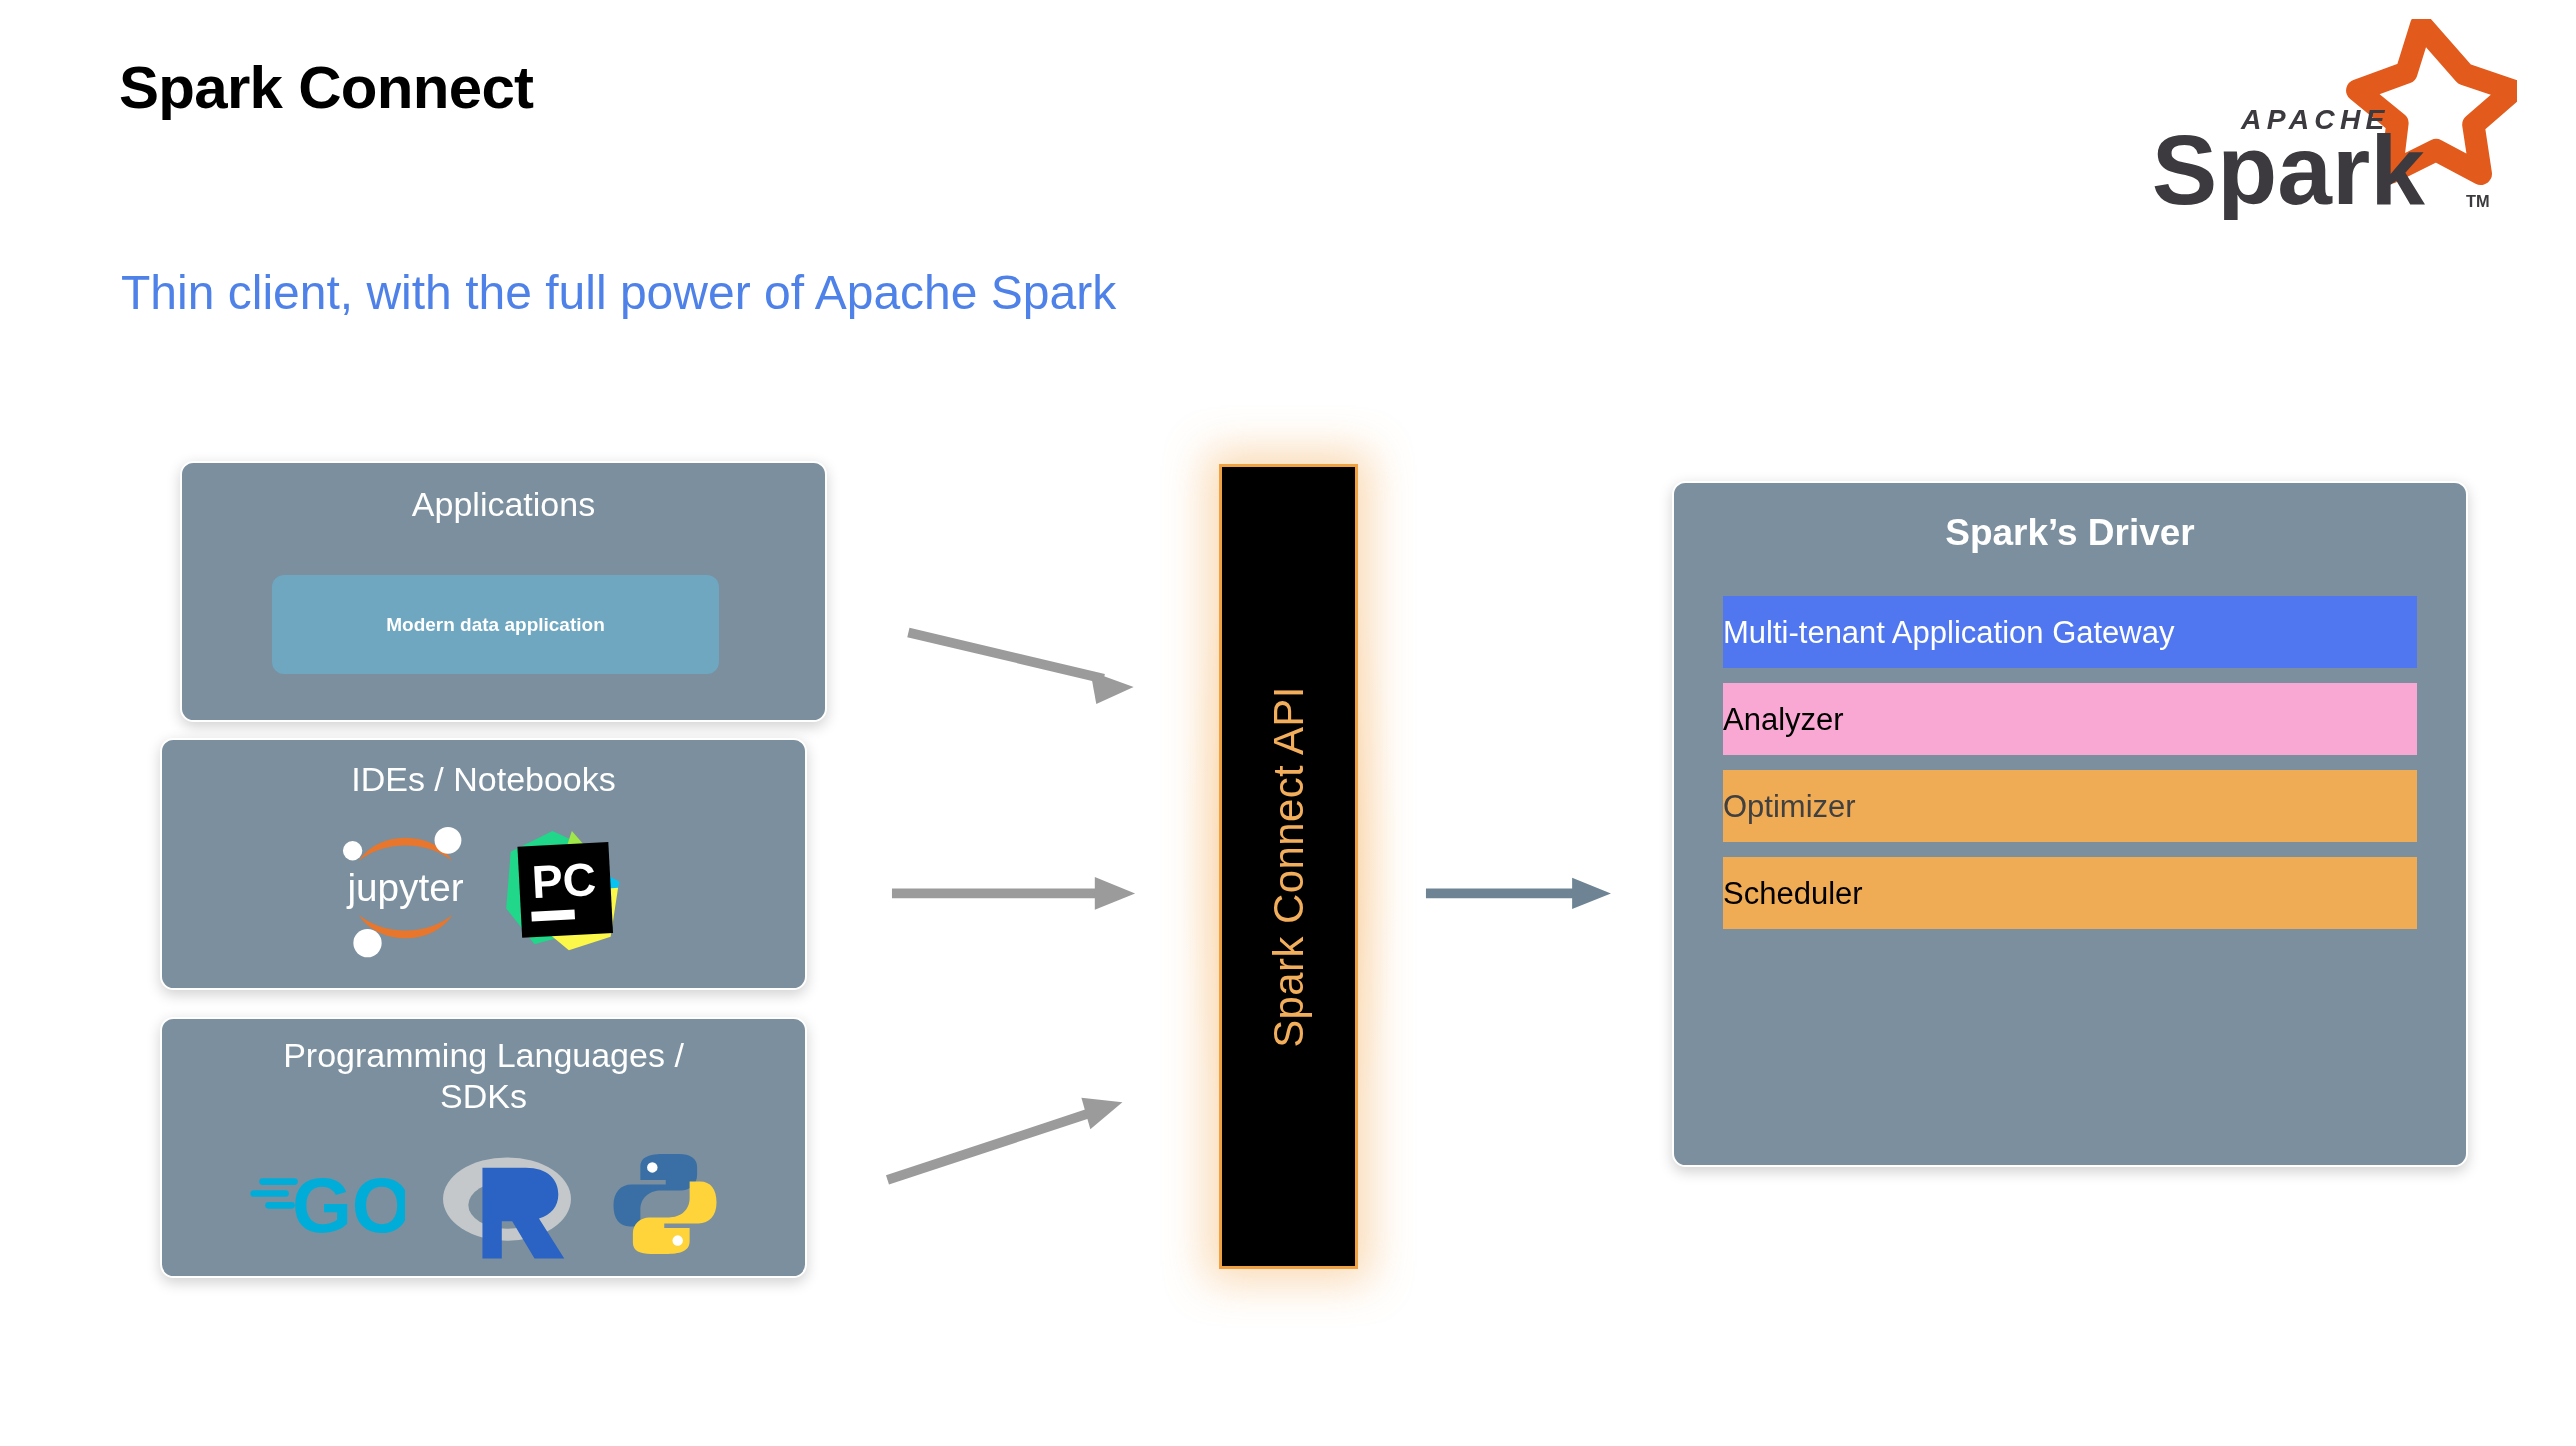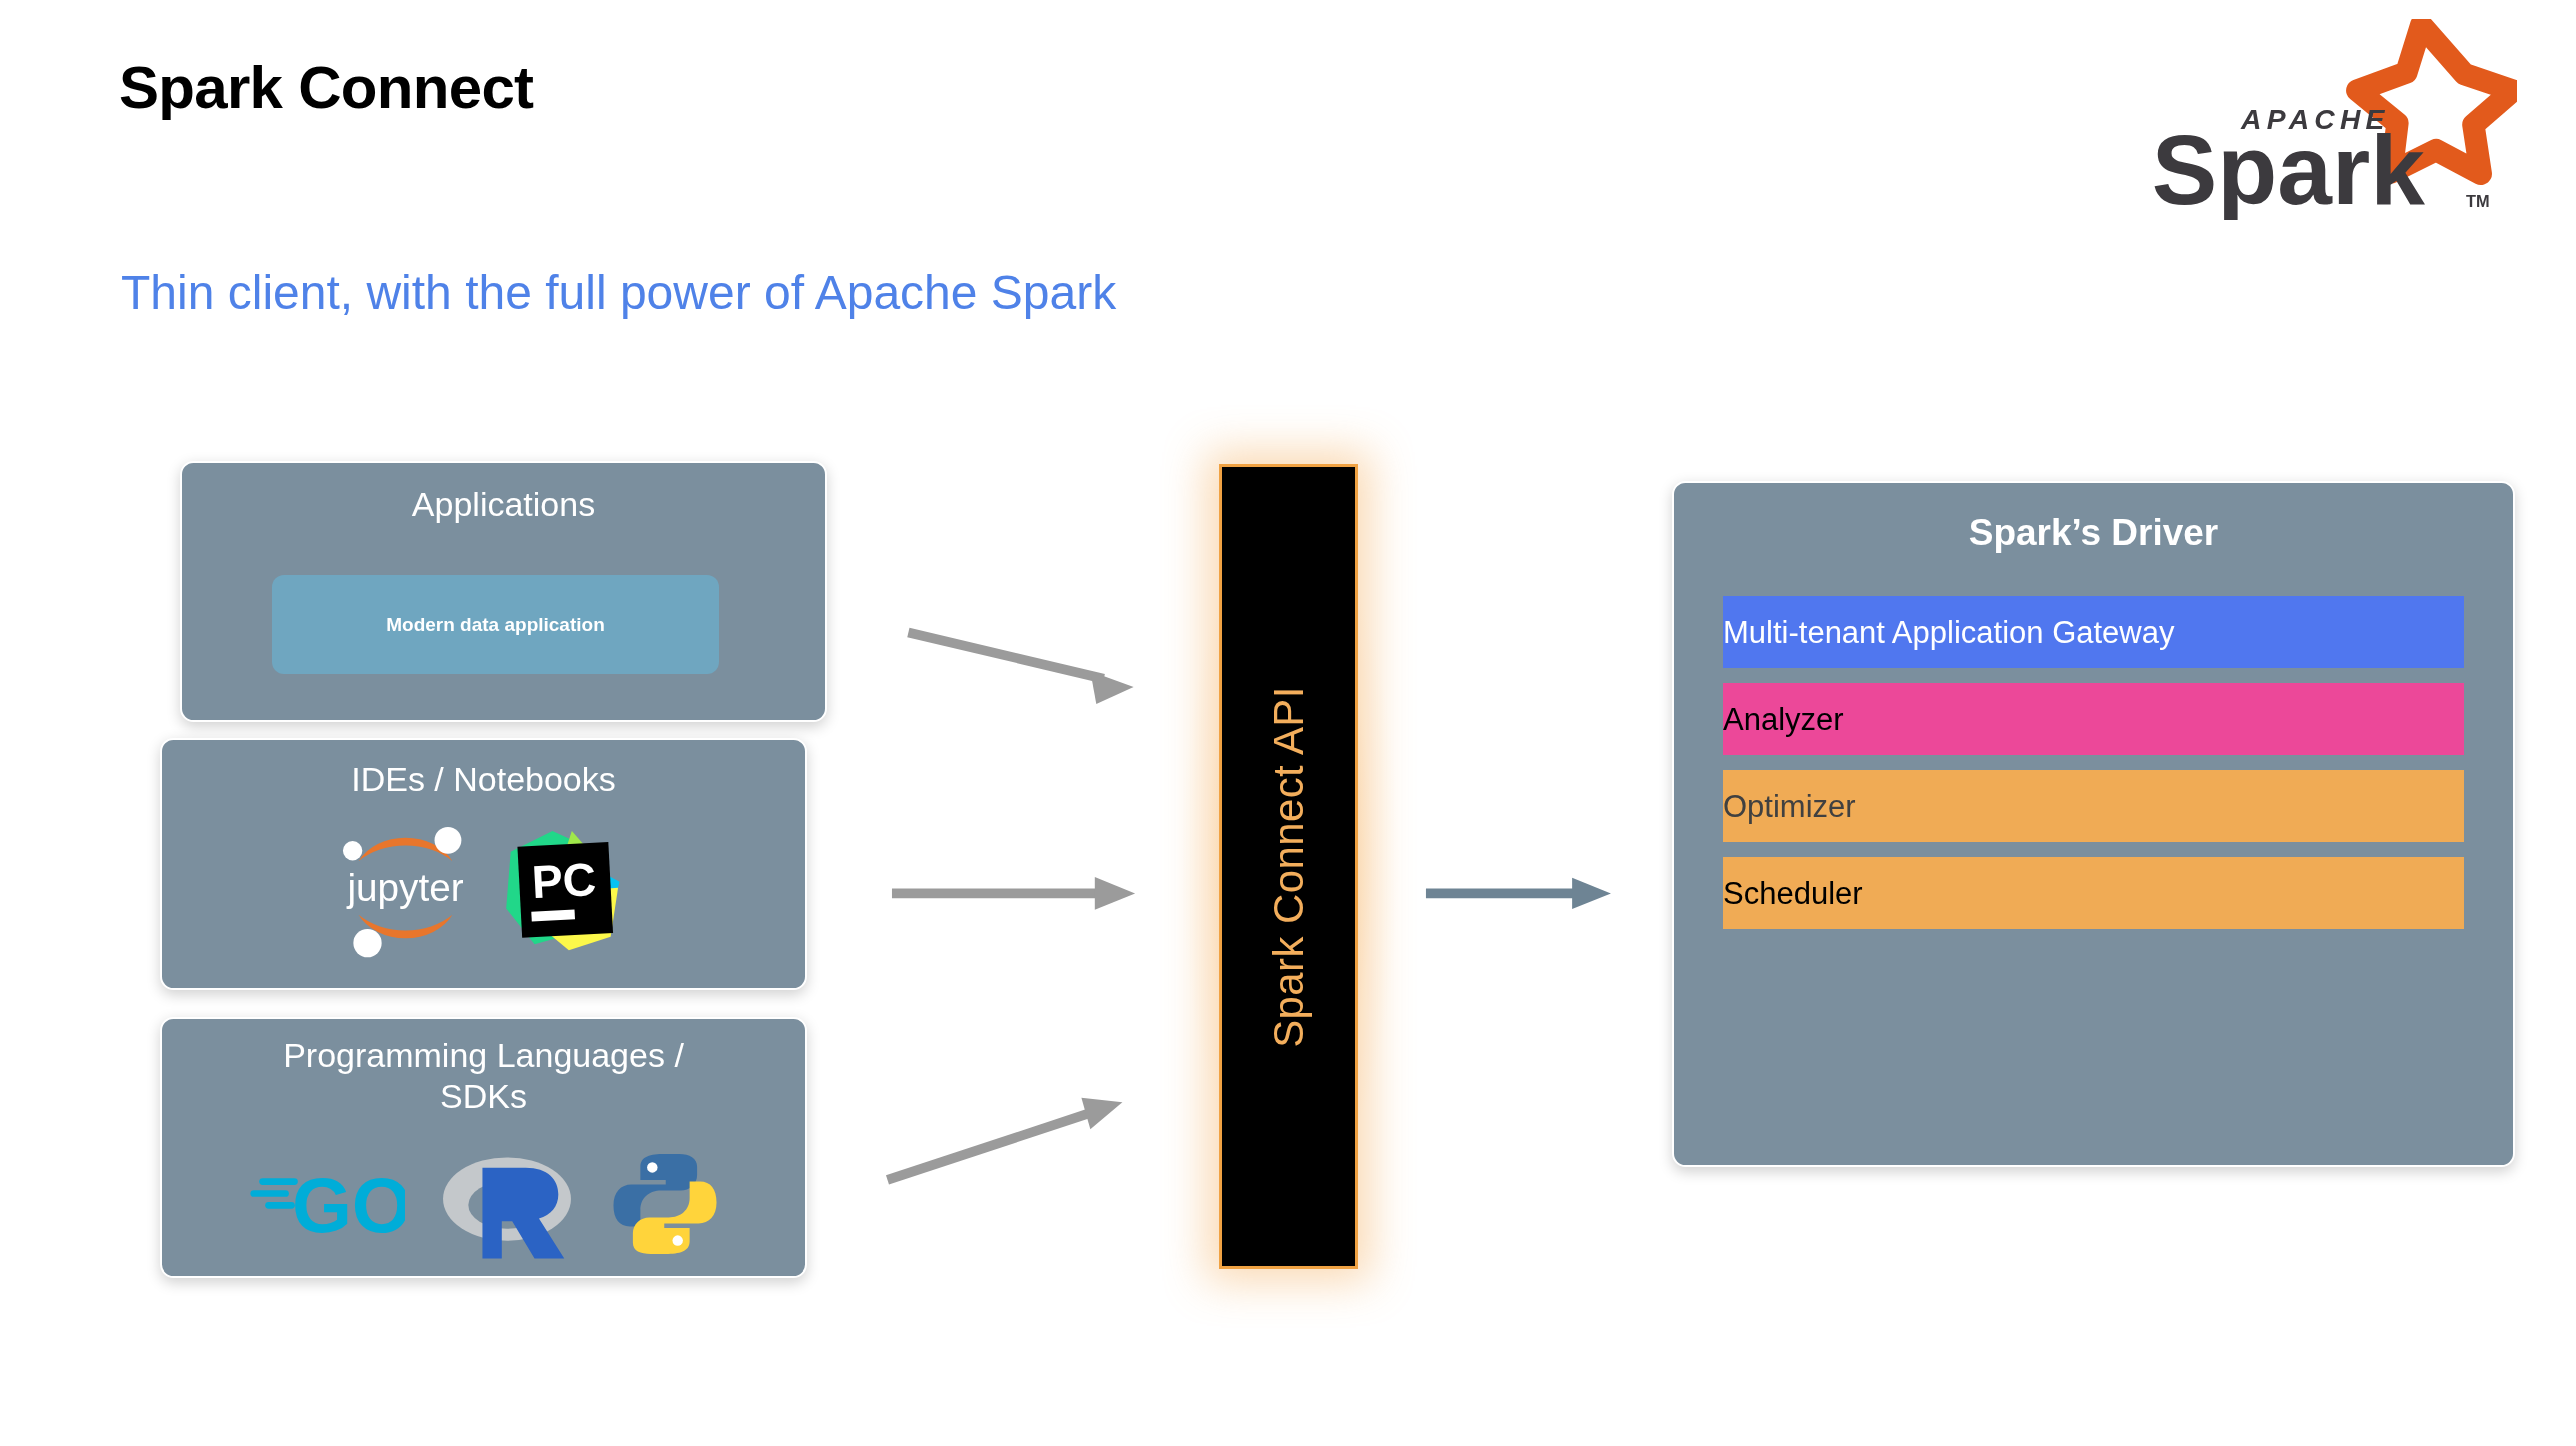--- a/index.html
+++ b/index.html
@@ -74,21 +74,20 @@
   .api-bar-label{
     transform:rotate(-90deg);white-space:nowrap;
     color:#f3ae5c;font-size:42px;font-weight:400;letter-spacing:0.4px;
   }
 
   
   #driver-panel{
     position:absolute;left:1672px;top:481px;width:792px;height:682px;
     background:#7b8f9e;border-radius:13.4px;border:2.2px solid #ffffff;
     box-shadow:0 4.5px 13.4px rgba(0,0,0,.18);
-    padding-left:47px;
   }
   #driver-panel .card-title{top:28px;font-weight:700;font-size:37px;}
   .driver-rows{
     position:absolute;left:49px;right:49px;top:113px;
     display:flex;flex-direction:column;gap:15px;
   }
   .driver-row{
     height:72px;display:flex;align-items:center;justify-content:flex-start;
     font-size:31px;line-height:1;
   }
@@ -197,21 +196,21 @@
   <div class="api-bar">
     <span class="api-bar-label">Spark Connect API</span>
   </div>
 
   <div id="driver-panel">
     <div class="card-title">Spark’s Driver</div>
     <div class="driver-rows">
       <div class="driver-row" style="background:#5077ef;color:#ffffff;">
         <span>Multi-tenant Application Gateway</span>
       </div>
-      <div class="driver-row" style="background:#ec4899;color:#000000;">
+      <div class="driver-row" style="background:#f9a8d4;color:#000000;">
         <span>Analyzer</span>
       </div>
       <div class="driver-row" style="background:#f0ab55;color:#404040;">
         <span>Optimizer</span>
       </div>
       <div class="driver-row" style="background:#f0ab55;color:#000000;">
         <span>Scheduler</span>
       </div>
     </div>
   </div>

